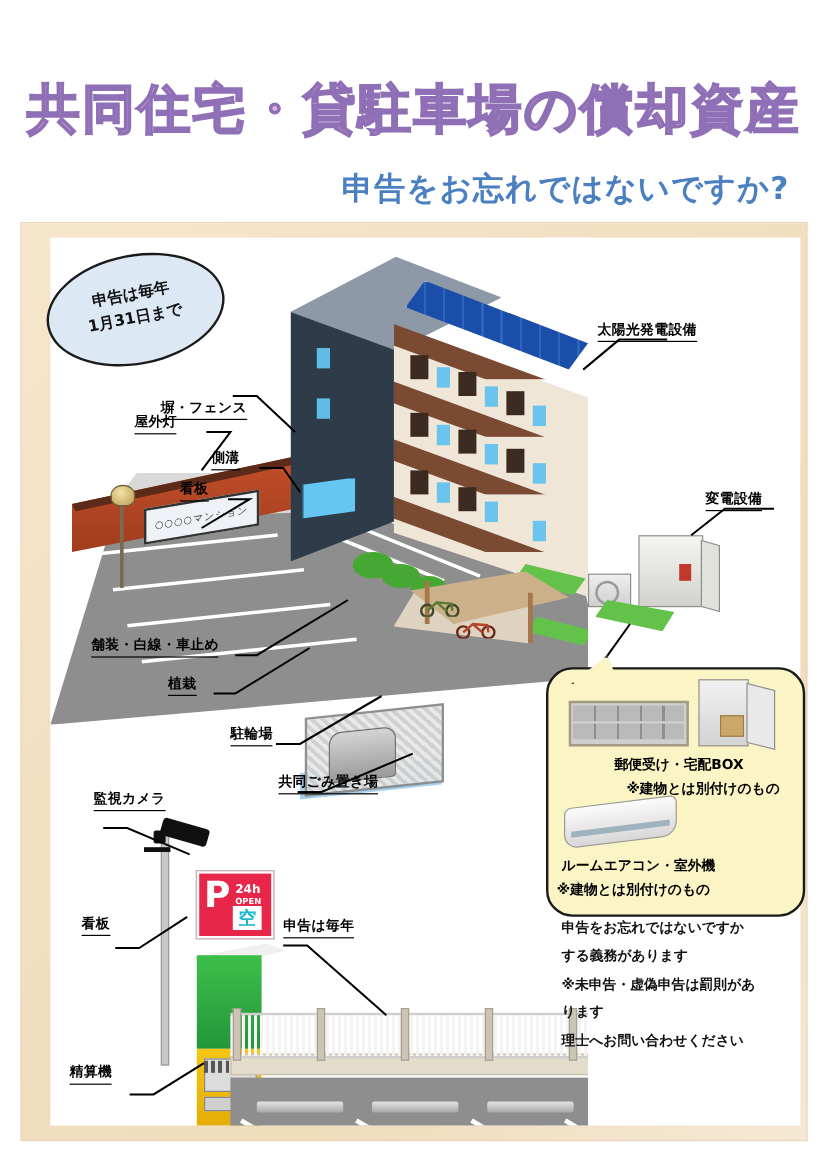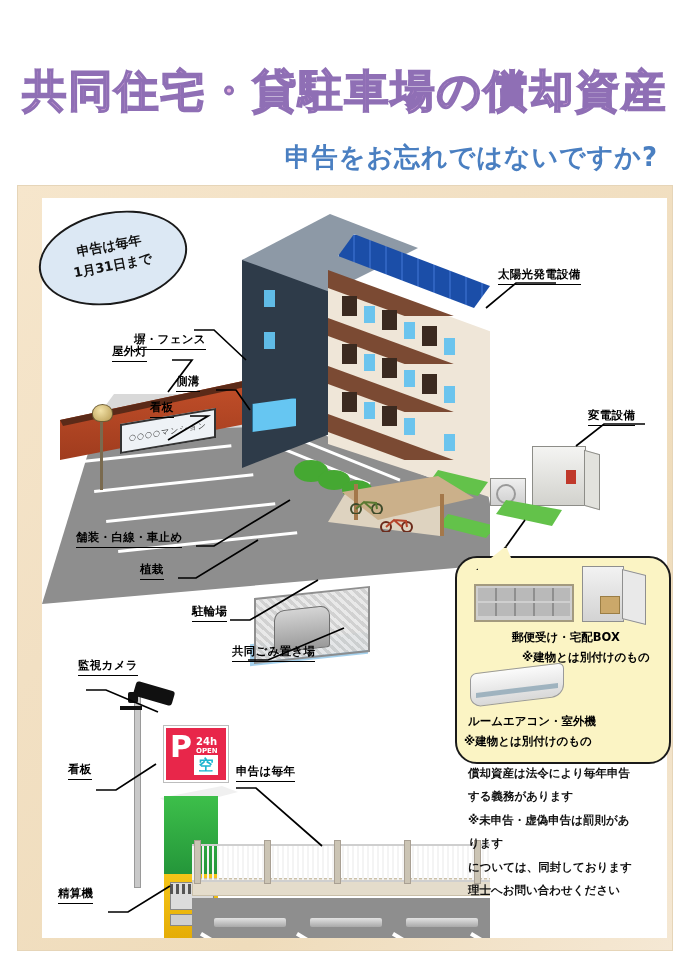--- a/index.html
+++ b/index.html
@@ -385,21 +385,20 @@
   <div class="dbox-door"></div>
   <div class="dbox-pkg"></div>
   <div class="ycap" style="left:512px;top:630px;">郵便受け・宅配BOX</div>
   <div class="ycap" style="left:522px;top:650px;">※建物とは別付けのもの</div>
   <div class="ac"></div>
   <div class="ac-vent"></div>
   <div class="ycap" style="left:468px;top:714px;">ルームエアコン・室外機</div>
   <div class="ycap" style="left:464px;top:734px;">※建物とは別付けのもの</div>
 
   <div class="notes">
-    <p>償却資産は法令により毎年申告</p>
+    <p>申告をお忘れではないですか</p>
     <p>する義務があります</p>
     <p>※未申告・虚偽申告は罰則があ</p>
     <p>ります</p>
-    <p>については、同封しております</p>
     <p>理士へお問い合わせください</p>
   </div>
 
 </div>
 
 </body></html>

